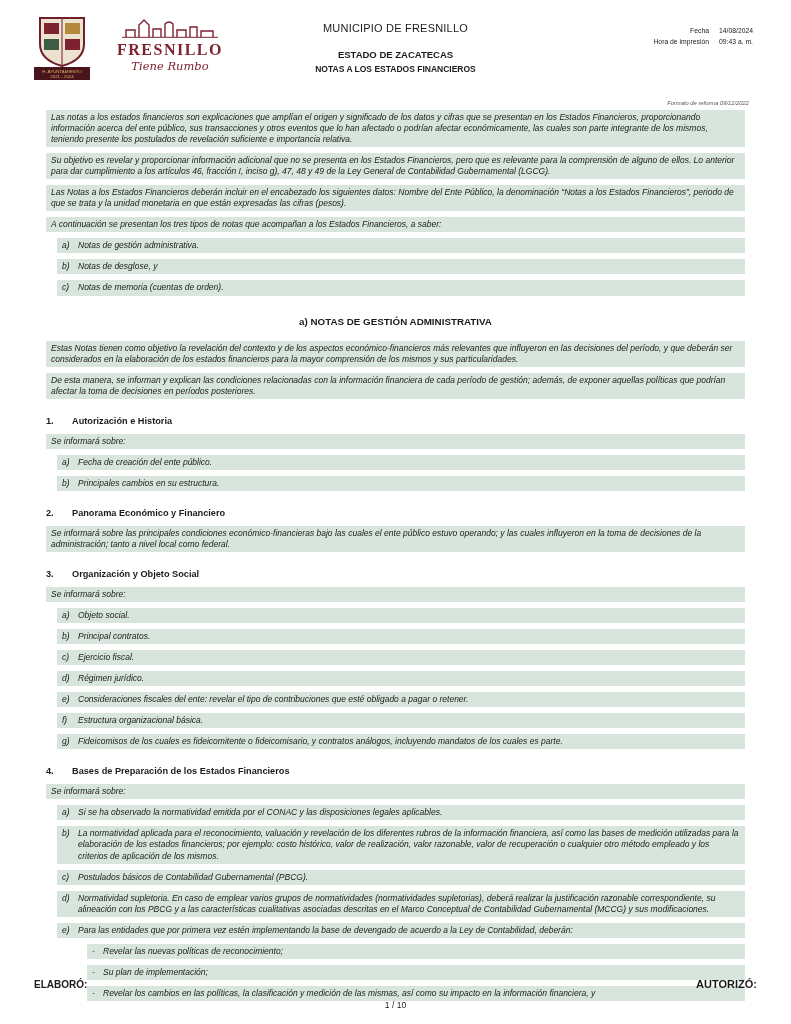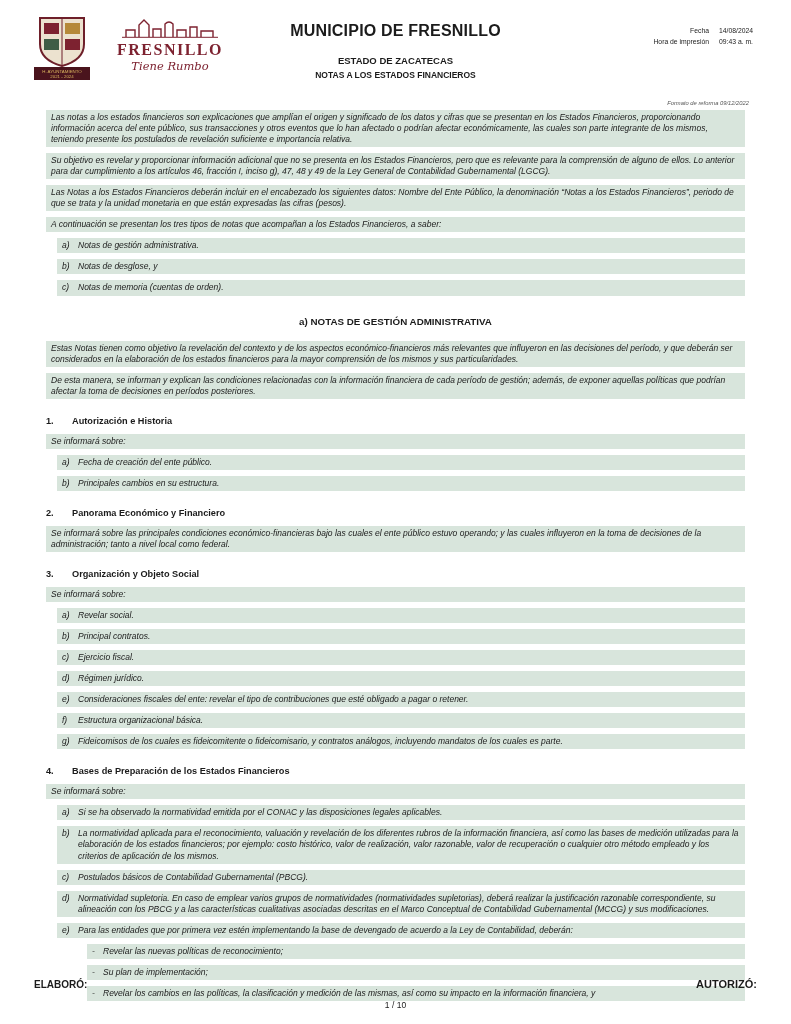--- a/index.html
+++ b/index.html
@@ -10,21 +10,21 @@
     font-family:"Liberation Sans", sans-serif; color:#1b1b1b;
   }
   
   .header { position:relative; height:92px; padding-top:14px; }
   .logos { position:absolute; left:34px; top:16px; display:flex; gap:26px; align-items:flex-start; }
   .crest { display:block; }
   .fres-logo { width:108px; text-align:center; color:#7d2230; padding-top:2px; }
   .fres-name { font-family:"Liberation Serif", serif; font-weight:bold; font-size:16px; letter-spacing:1.5px; color:#7d2230; line-height:1; }
   .fres-slogan { font-family:"DejaVu Serif", serif; font-style:italic; font-size:11.5px; color:#7d2230; margin-top:1px; }
   .title-block { text-align:center; padding-top:8px; }
-  .title-main  { font-size:16px; font-weight:bold; letter-spacing:.2px; }
+  .title-main  { font-size:11px; font-weight:normal; letter-spacing:.2px; }
   .title-state { font-size:9.5px;  font-weight:bold; margin-top:15px; }
   .title-doc   { font-size:8.5px;  font-weight:bold; margin-top:4px; }
   .print-info { position:absolute; right:24px; top:26px; font-size:6.8px; line-height:1.6; }
   .pi-row { display:flex; justify-content:flex-end; gap:10px; }
   .pi-label { text-align:right; }
   .pi-value { width:48px; text-align:left; }
   
   .period { text-align:center; font-weight:bold; font-size:9.5px; margin-top:22px; }
   .format-note { text-align:right; font-size:5.8px; font-style:italic; color:#555; margin:8px 42px 2px 0; }
   
@@ -149,21 +149,21 @@
 
     <div class="sec">
       <div class="sec-h">
         <span class="sec-num">3.</span>
         <span>Organización y Objeto Social</span>
       </div>
       <div class="p hl">Se informará sobre:</div>
       <div class="indent1">
         <div class="p hl item-row">
           <span class="item-k">a)</span>
-          <span class="item-t">Revelar social.</span>
+          <span class="item-t">Objeto social.</span>
         </div>
         <div class="p hl item-row">
           <span class="item-k">b)</span>
           <span class="item-t">Principal contratos.</span>
         </div>
         <div class="p hl item-row">
           <span class="item-k">c)</span>
           <span class="item-t">Ejercicio fiscal.</span>
         </div>
         <div class="p hl item-row">

